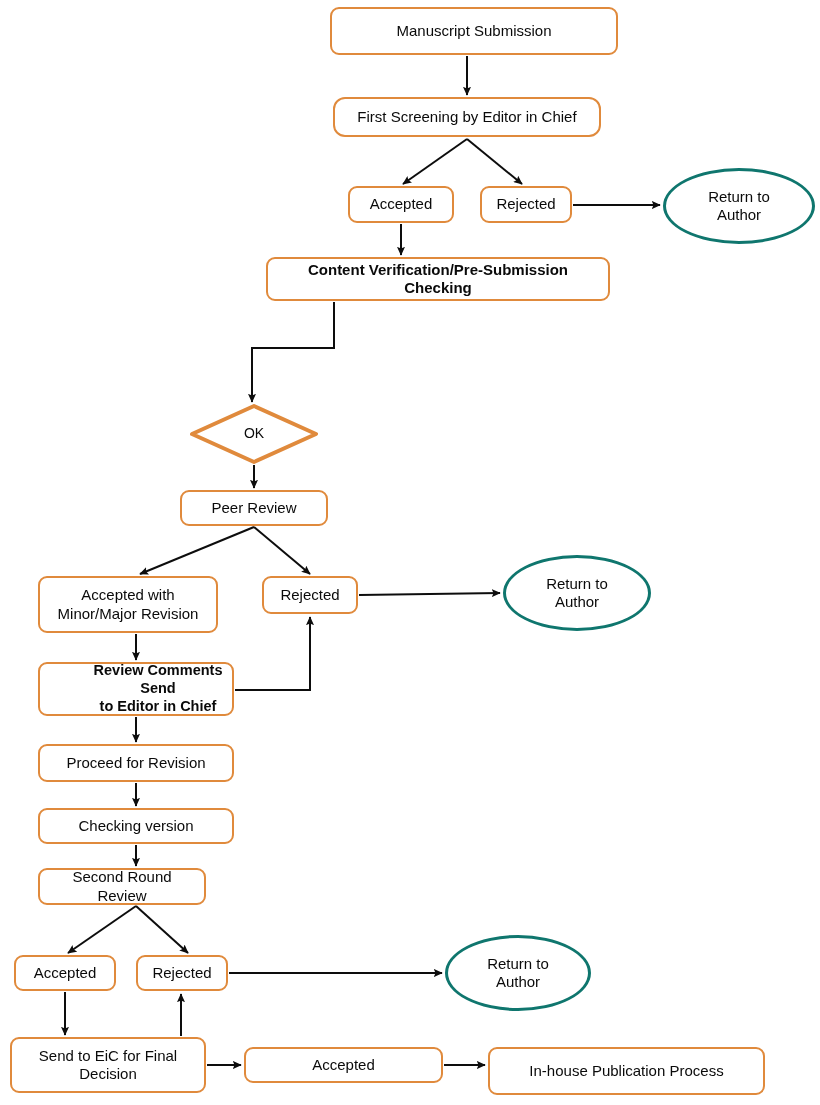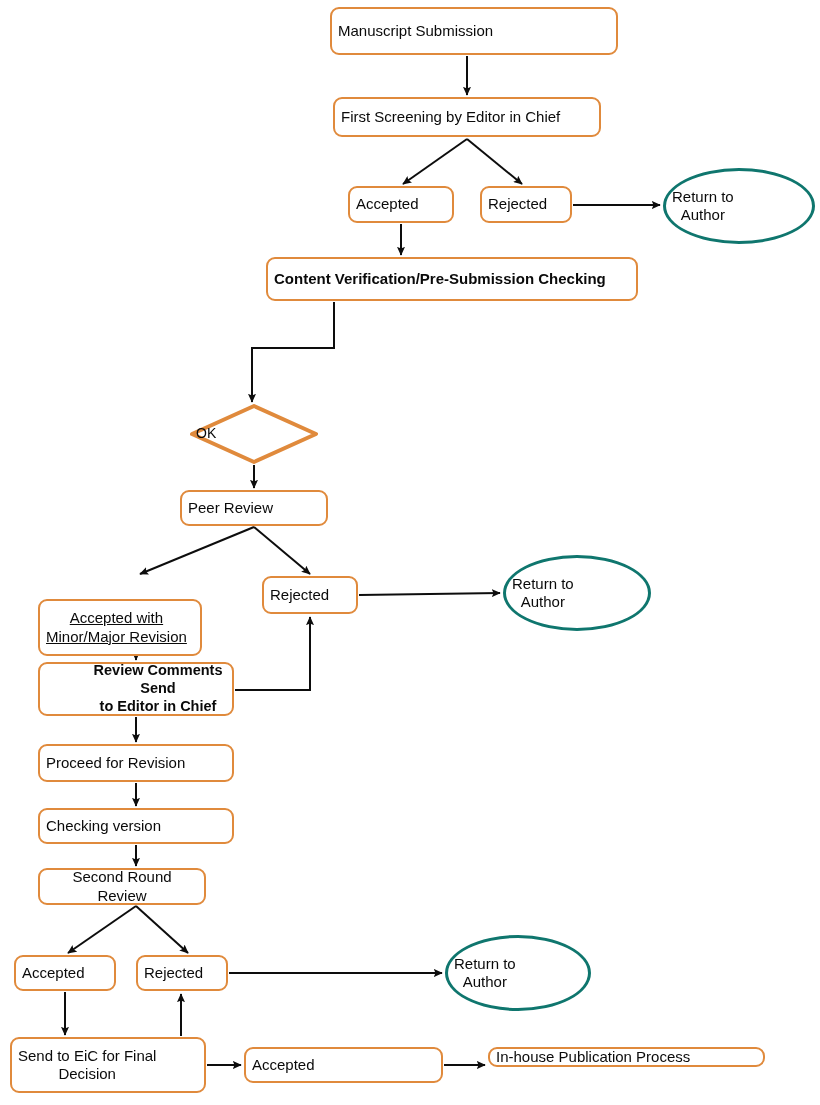--- a/index.html
+++ b/index.html
@@ -23,21 +23,21 @@
     top: 0;
     width: 820px;
     height: 1105px;
     pointer-events: none;
   }
   .node {
     position: absolute;
     box-sizing: border-box;
     display: flex;
     align-items: center;
-    justify-content: flex-start;
+    justify-content: center;
     text-align: center;
     color: #0a0a0a;
     background: #ffffff;
     line-height: 1.22;
     z-index: 2;
   }
   .node-box {
     border: 2.5px solid #E08A3C;
     border-radius: 9px;
   }
@@ -118,53 +118,53 @@
       <path d="M207,1065 L241,1065"></path>
 
       <path d="M444,1065 L485,1065"></path>
     </g>
   </svg>
 
   <div class="node node-box f15" style="left:330px; top:7px; width:288px; height:48px;">
     <span class="node-label">Manuscript Submission</span>
   </div>
 
-  <div class="node node-box f15" style="left:333px; top:97px; width:268px; height:40px;">
+  <div class="node node-box f15" style="left:333px; top:97px; width:268px; height:40px;border-radius:12px;">
     <span class="node-label">First Screening by Editor in Chief</span>
   </div>
 
   <div class="node node-box f15" style="left:348px; top:186px; width:106px; height:37px;">
     <span class="node-label">Accepted</span>
   </div>
 
   <div class="node node-box f15" style="left:480px; top:186px; width:92px; height:37px;">
     <span class="node-label">Rejected</span>
   </div>
 
   <div class="node node-ellipse f15" style="left:663px; top:168px; width:152px; height:76px;">
     <span class="node-label">Return to
 Author</span>
   </div>
 
-  <div class="node node-box f15b" style="left:266px; top:257px; width:372px; height:44px;">
+  <div class="node node-box f15b" style="left:266px; top:257px; width:344px; height:44px;">
     <span class="node-label">Content Verification/Pre-Submission Checking</span>
   </div>
 
   <div class="node node-diamond f14" style="left:190px; top:404px; width:128px; height:60px;">
     <svg class="diamond-shape" viewBox="0 0 128 60" preserveAspectRatio="none">
       <polygon points="64,2 126,30 64,58 2,30" fill="#ffffff" stroke="#E08A3C" stroke-width="4" stroke-linejoin="round"></polygon>
     </svg>
     <span class="node-label">OK</span>
   </div>
 
   <div class="node node-box f15" style="left:180px; top:490px; width:148px; height:36px;">
     <span class="node-label">Peer Review</span>
   </div>
 
-  <div class="node node-box f15" style="left:38px; top:599px; width:164px; height:57px;text-decoration:underline;">
+  <div class="node node-box f15" style="left:38px; top:576px; width:180px; height:57px;">
     <span class="node-label">Accepted with
 Minor/Major Revision</span>
   </div>
 
   <div class="node node-box f15" style="left:262px; top:576px; width:96px; height:38px;">
     <span class="node-label">Rejected</span>
   </div>
 
   <div class="node node-ellipse f15" style="left:503px; top:555px; width:148px; height:76px;">
     <span class="node-label">Return to
@@ -203,17 +203,17 @@
 
   <div class="node node-box f15" style="left:10px; top:1037px; width:196px; height:56px;">
     <span class="node-label">Send to EiC for Final
 Decision</span>
   </div>
 
   <div class="node node-box f15" style="left:244px; top:1047px; width:199px; height:36px;">
     <span class="node-label">Accepted</span>
   </div>
 
-  <div class="node node-box f15" style="left:488px; top:1047px; width:277px; height:20px;">
+  <div class="node node-box f15" style="left:488px; top:1047px; width:277px; height:48px;">
     <span class="node-label">In-house Publication Process</span>
   </div>
 
 </div>
 
 </body></html>

